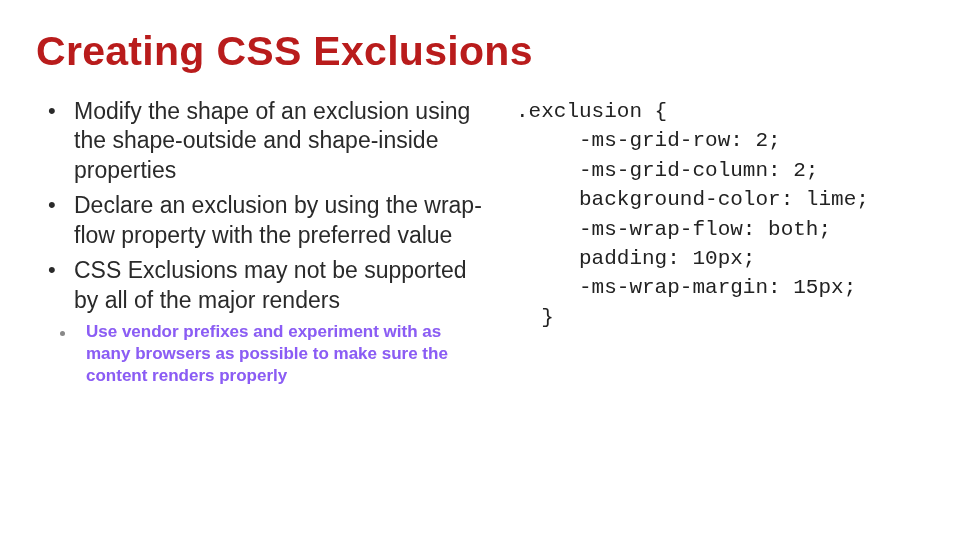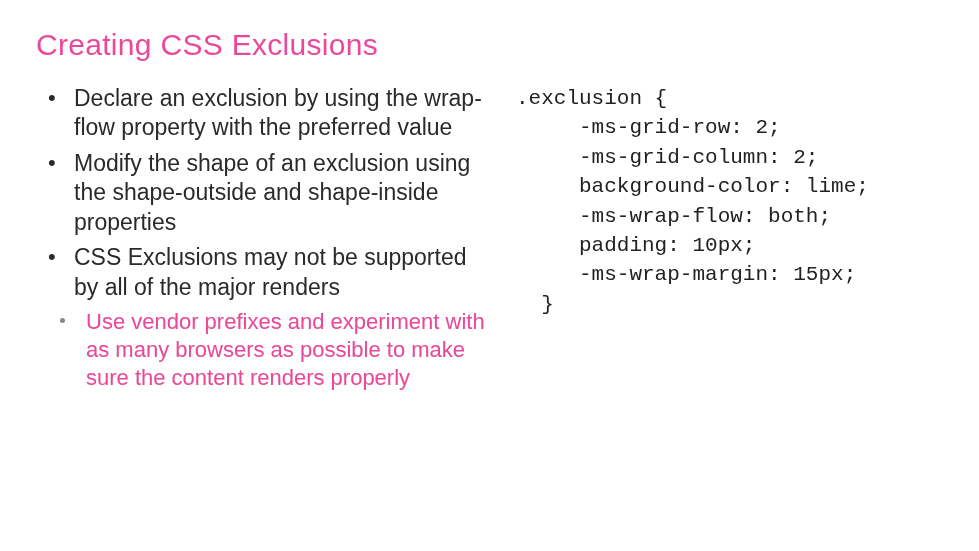--- a/index.html
+++ b/index.html
@@ -14,23 +14,23 @@
     font-family: "Segoe UI Light", "Segoe UI", -apple-system, sans-serif;
     overflow: hidden;
     position: relative;
   }
   .slide {
     width: 100%;
     height: 100%;
     padding: 28px 36px 20px 36px;
   }
   .title {
-    font-size: 30px;
-    font-weight: 400;
-    color: #ec4899;
+    font-size: 41px;
+    font-weight: 700;
+    color: #b91c1c;
     letter-spacing: 0.3px;
     margin-bottom: 22px;
   }
   .columns {
     display: flex;
     gap: 24px;
   }
   .left-col {
     width: 450px;
   }
@@ -63,24 +63,24 @@
     font-weight: 400;
   }
   .sub-bullets {
     list-style: none;
     padding-left: 0;
     margin-top: 6px;
   }
   .sub-bullets > li {
     position: relative;
     padding-left: 50px;
-    font-size: 22px;
-    font-weight: 400;
+    font-size: 17px;
+    font-weight: 700;
     line-height: 1.28;
-    color: #ec4899;
+    color: #8b5cf6;
     text-shadow: 0 1px 0 rgba(255,255,255,0.6), 0 -0.5px 0 rgba(0,0,0,0.15);
   }
   .sub-bullets > li::before {
     content: "";
     position: absolute;
     left: 24px;
     top: 10px;
     width: 5px;
     height: 5px;
     border-radius: 50%;
@@ -99,24 +99,24 @@
 <body>
 
 <div class="slide">
   <h1 class="title">Creating CSS Exclusions</h1>
 
   <div class="columns">
 
     <div class="left-col">
       <ul class="bullets">
         <li>
-          <span>Declare an exclusion by using the </span><span class="bold-term">wrap-flow</span><span> property with the preferred value</span>
+          <span>Modify the shape of an exclusion using the </span><span class="bold-term">shape-outside</span><span> and </span><span class="bold-term">shape-inside</span><span> properties</span>
         </li>
         <li>
-          <span>Modify the shape of an exclusion using the </span><span class="bold-term">shape-outside</span><span> and </span><span class="bold-term">shape-inside</span><span> properties</span>
+          <span>Declare an exclusion by using the </span><span class="bold-term">wrap-flow</span><span> property with the preferred value</span>
         </li>
         <li>
           <span>CSS Exclusions may not be supported by all of the major renders</span>
         </li>
       </ul>
       <ul class="sub-bullets">
         <li>Use vendor prefixes and experiment with as many browsers as possible to make sure the content renders properly</li>
       </ul>
     </div>
 

